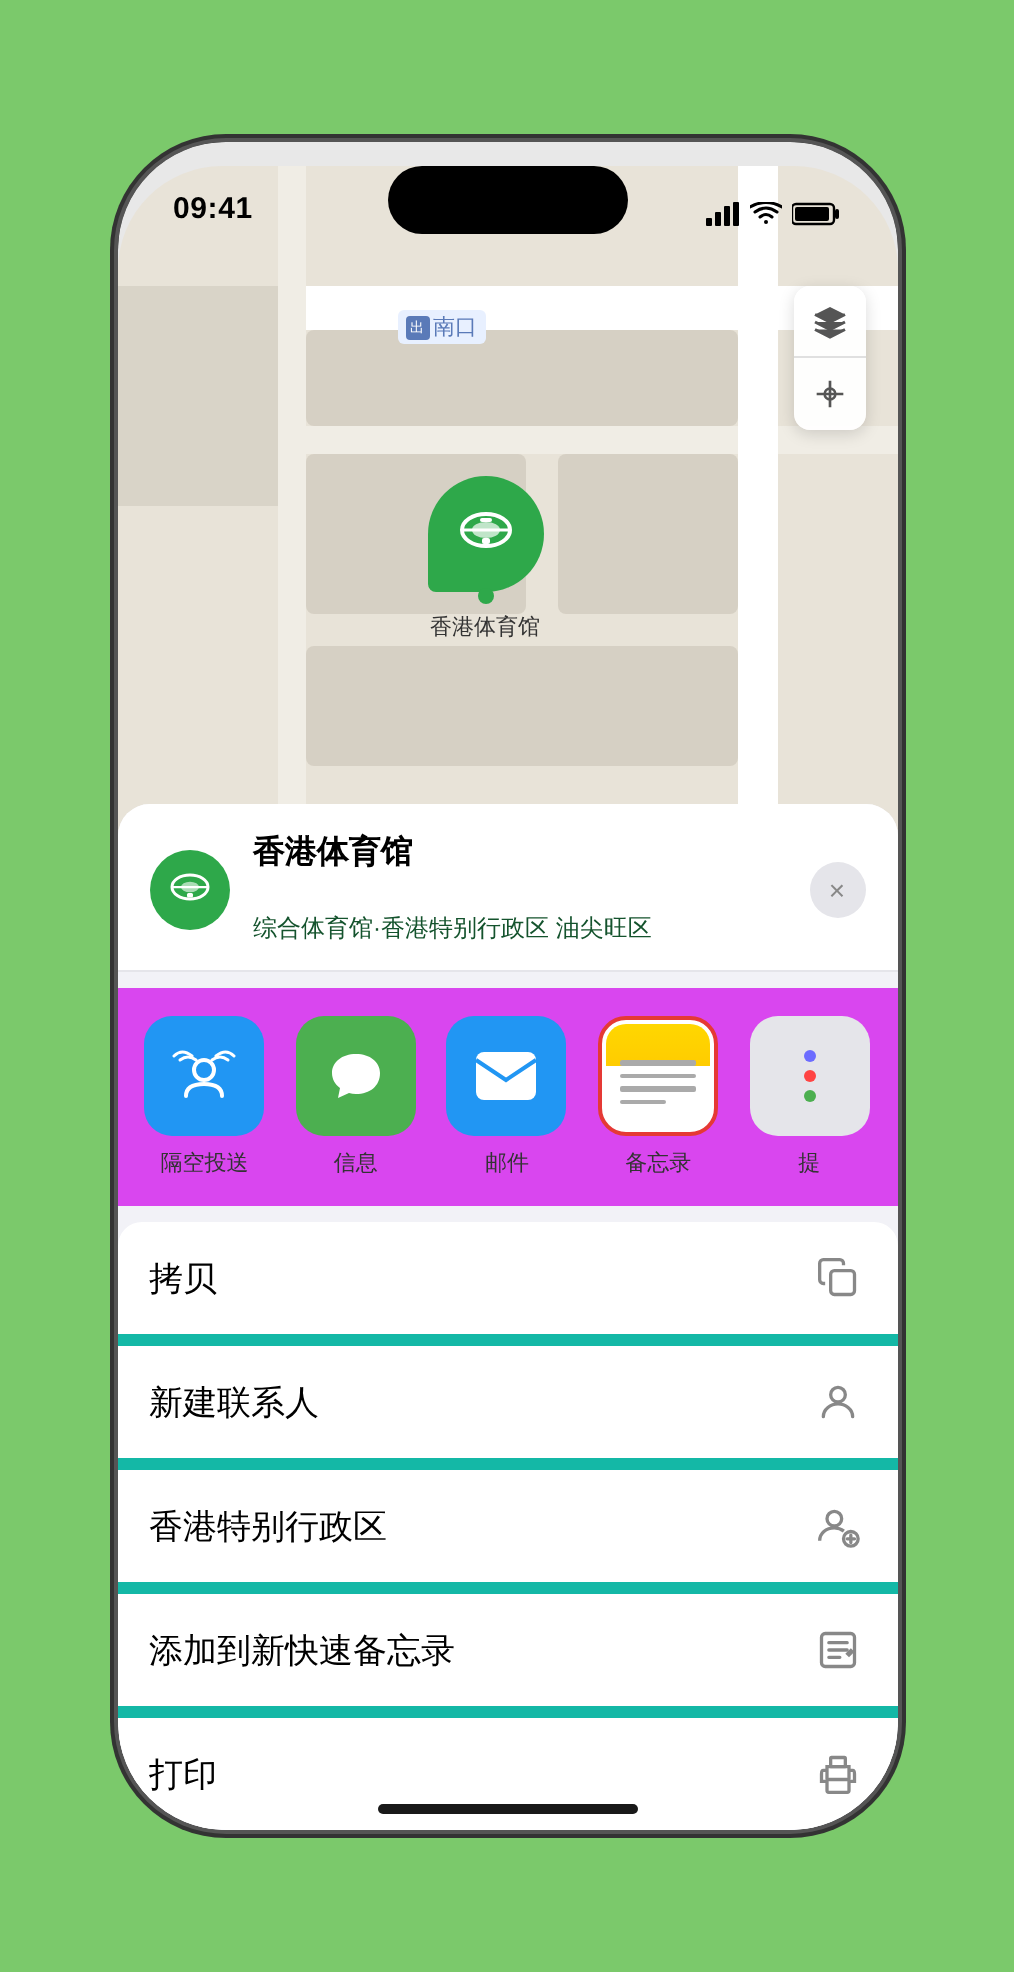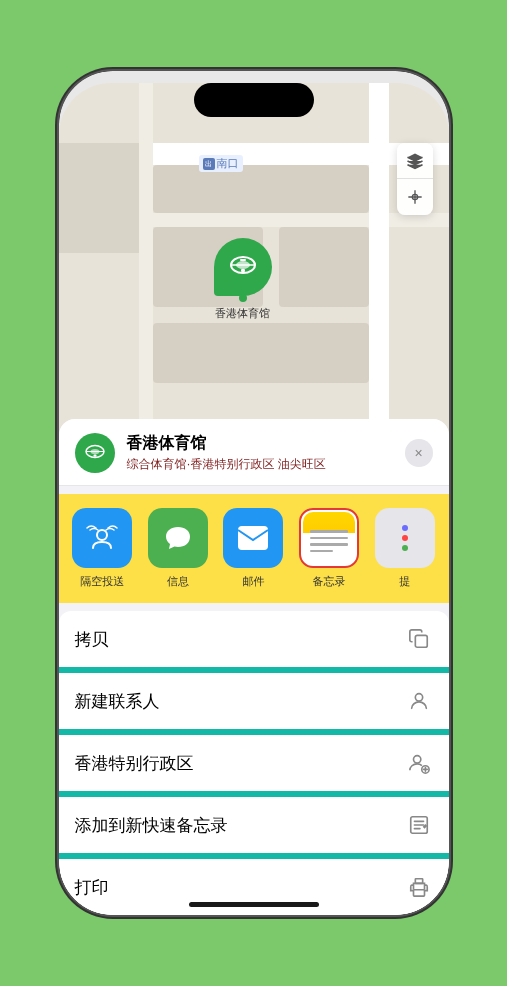--- a/index.html
+++ b/index.html
@@ -245,39 +245,39 @@
       flex-shrink: 0;
     }
     .venue-info { flex: 1; }
     .venue-name {
       font-size: 16px;
       font-weight: 600;
       color: #000;
     }
     .venue-sub {
       font-size: 12px;
-      color: #7f1d1d;
-      margin-top: 2px;
+      color: #14532d;
+      margin-top: 19px;
     }
     .close-btn {
       width: 28px;
       height: 28px;
       background: #e5e5ea;
       border-radius: 50%;
       display: flex;
       align-items: center;
       justify-content: center;
       color: #888;
       font-size: 14px;
       cursor: pointer;
       flex-shrink: 0;
     }
     
     .share-row {
-      background: #fde047;
+      background: #d946ef;
       padding: 14px 8px;
       display: flex;
       align-items: flex-start;
       gap: 4px;
       margin-top: 8px;
       overflow: hidden;
     }
     .share-item {
       display: flex;
       flex-direction: column;
@@ -401,20 +401,45 @@
         </div>
         <div class="map-control-btn">
           <svg width="16" height="16" viewBox="0 0 24 24" fill="none" stroke="#555" stroke-width="2">
             <path d="M12 2 L12 22 M2 12 L22 12"></path>
             <circle cx="12" cy="12" r="4" fill="none" stroke="#555" stroke-width="2"></circle>
           </svg>
         </div>
       </div>
     </div>
 
+    <div class="status-bar">
+      <span class="status-time">09:41</span>
+      <div class="status-icons">
+
+        <svg width="17" height="12" viewBox="0 0 17 12">
+          <rect x="0" y="8" width="3" height="4" rx="0.5" fill="#000"></rect>
+          <rect x="4.5" y="5" width="3" height="7" rx="0.5" fill="#000"></rect>
+          <rect x="9" y="2" width="3" height="10" rx="0.5" fill="#000"></rect>
+          <rect x="13.5" y="0" width="3" height="12" rx="0.5" fill="#000"></rect>
+        </svg>
+
+        <svg width="16" height="12" viewBox="0 0 16 12">
+          <path d="M8 10 L8 10" stroke="#000" stroke-width="2" stroke-linecap="round"></path>
+          <path d="M5 7.5 Q8 5 11 7.5" stroke="#000" stroke-width="1.5" fill="none" stroke-linecap="round"></path>
+          <path d="M2.5 5 Q8 1 13.5 5" stroke="#000" stroke-width="1.5" fill="none" stroke-linecap="round"></path>
+          <path d="M0 2.5 Q8 -2 16 2.5" stroke="#000" stroke-width="1.5" fill="none" stroke-linecap="round"></path>
+        </svg>
+
+        <svg width="25" height="12" viewBox="0 0 25 12">
+          <rect x="0" y="1" width="21" height="10" rx="2" stroke="#000" stroke-width="1.2" fill="none"></rect>
+          <rect x="21.5" y="3.5" width="2" height="5" rx="1" fill="#000"></rect>
+          <rect x="1.5" y="2.5" width="17" height="7" rx="1" fill="#000"></rect>
+        </svg>
+      </div>
+    </div>
 
     <div class="dynamic-island"></div>
 
     <div class="bottom-sheet">
 
       <div class="sheet-header">
         <div class="venue-icon">
           <svg width="24" height="24" viewBox="0 0 32 32" fill="white">
             <ellipse cx="16" cy="14" rx="12" ry="8" stroke="white" stroke-width="2" fill="none"></ellipse>
             <ellipse cx="16" cy="14" rx="6" ry="3.5" fill="white" opacity="0.6"></ellipse>

